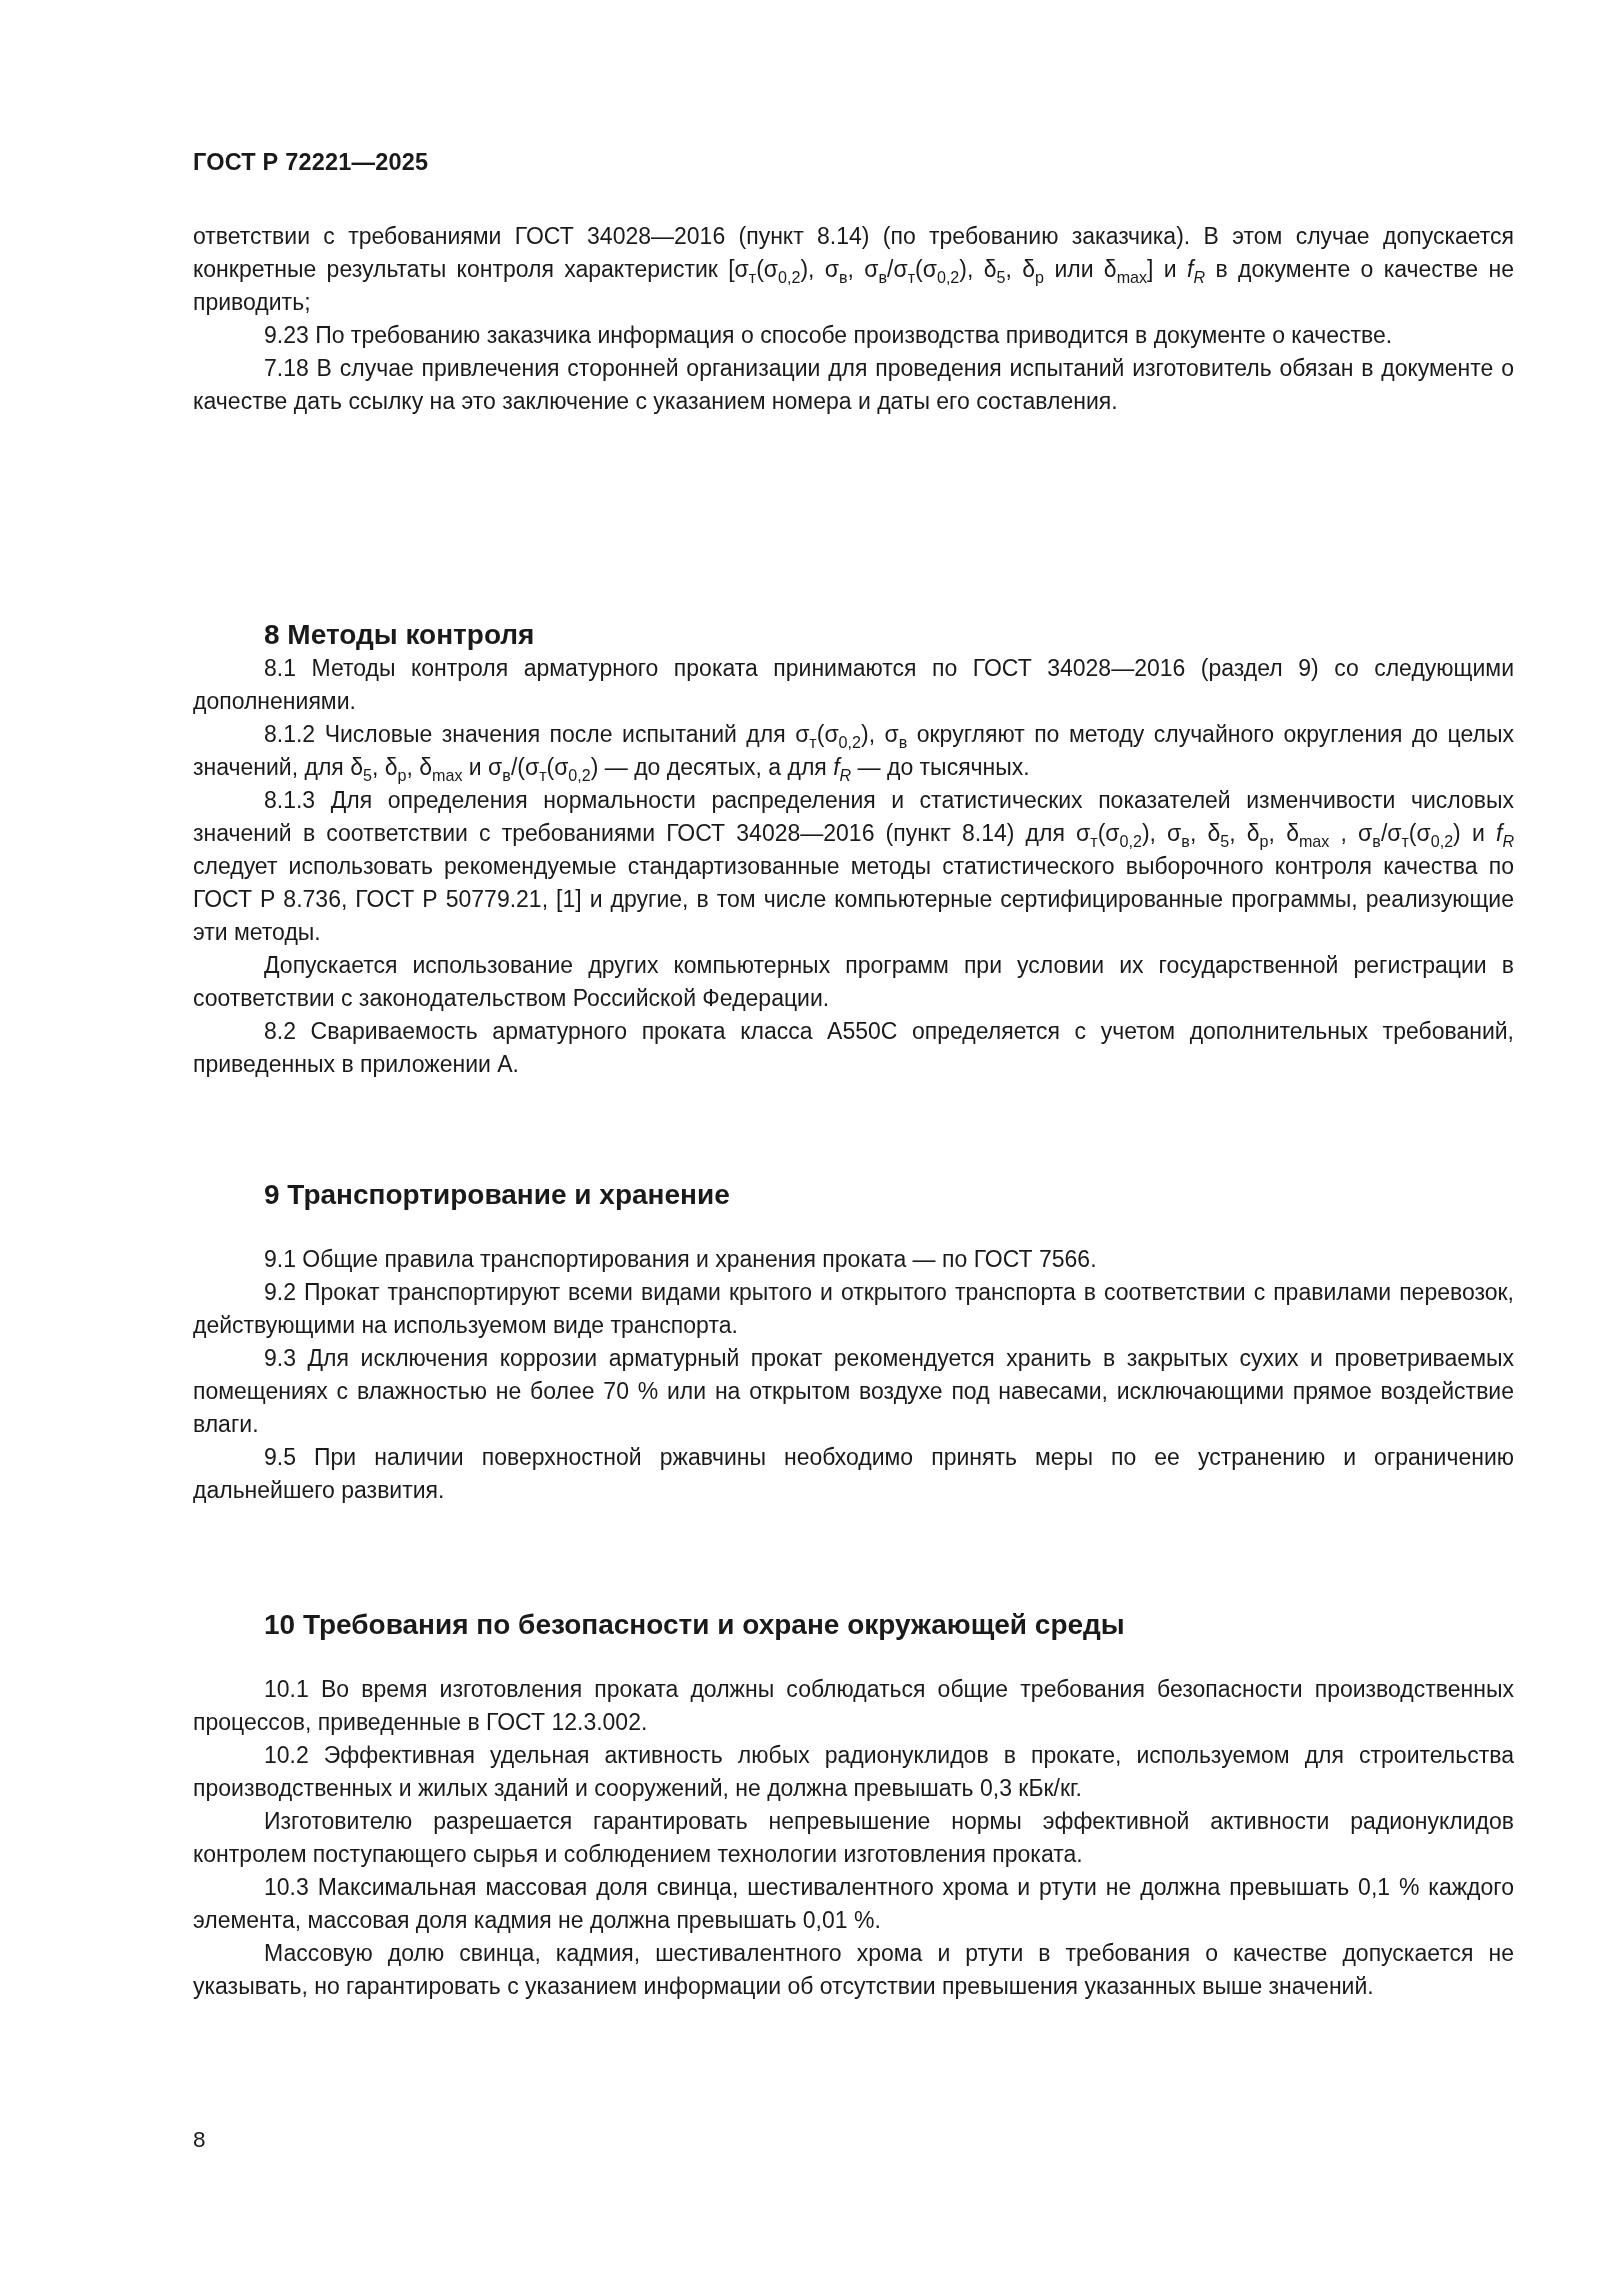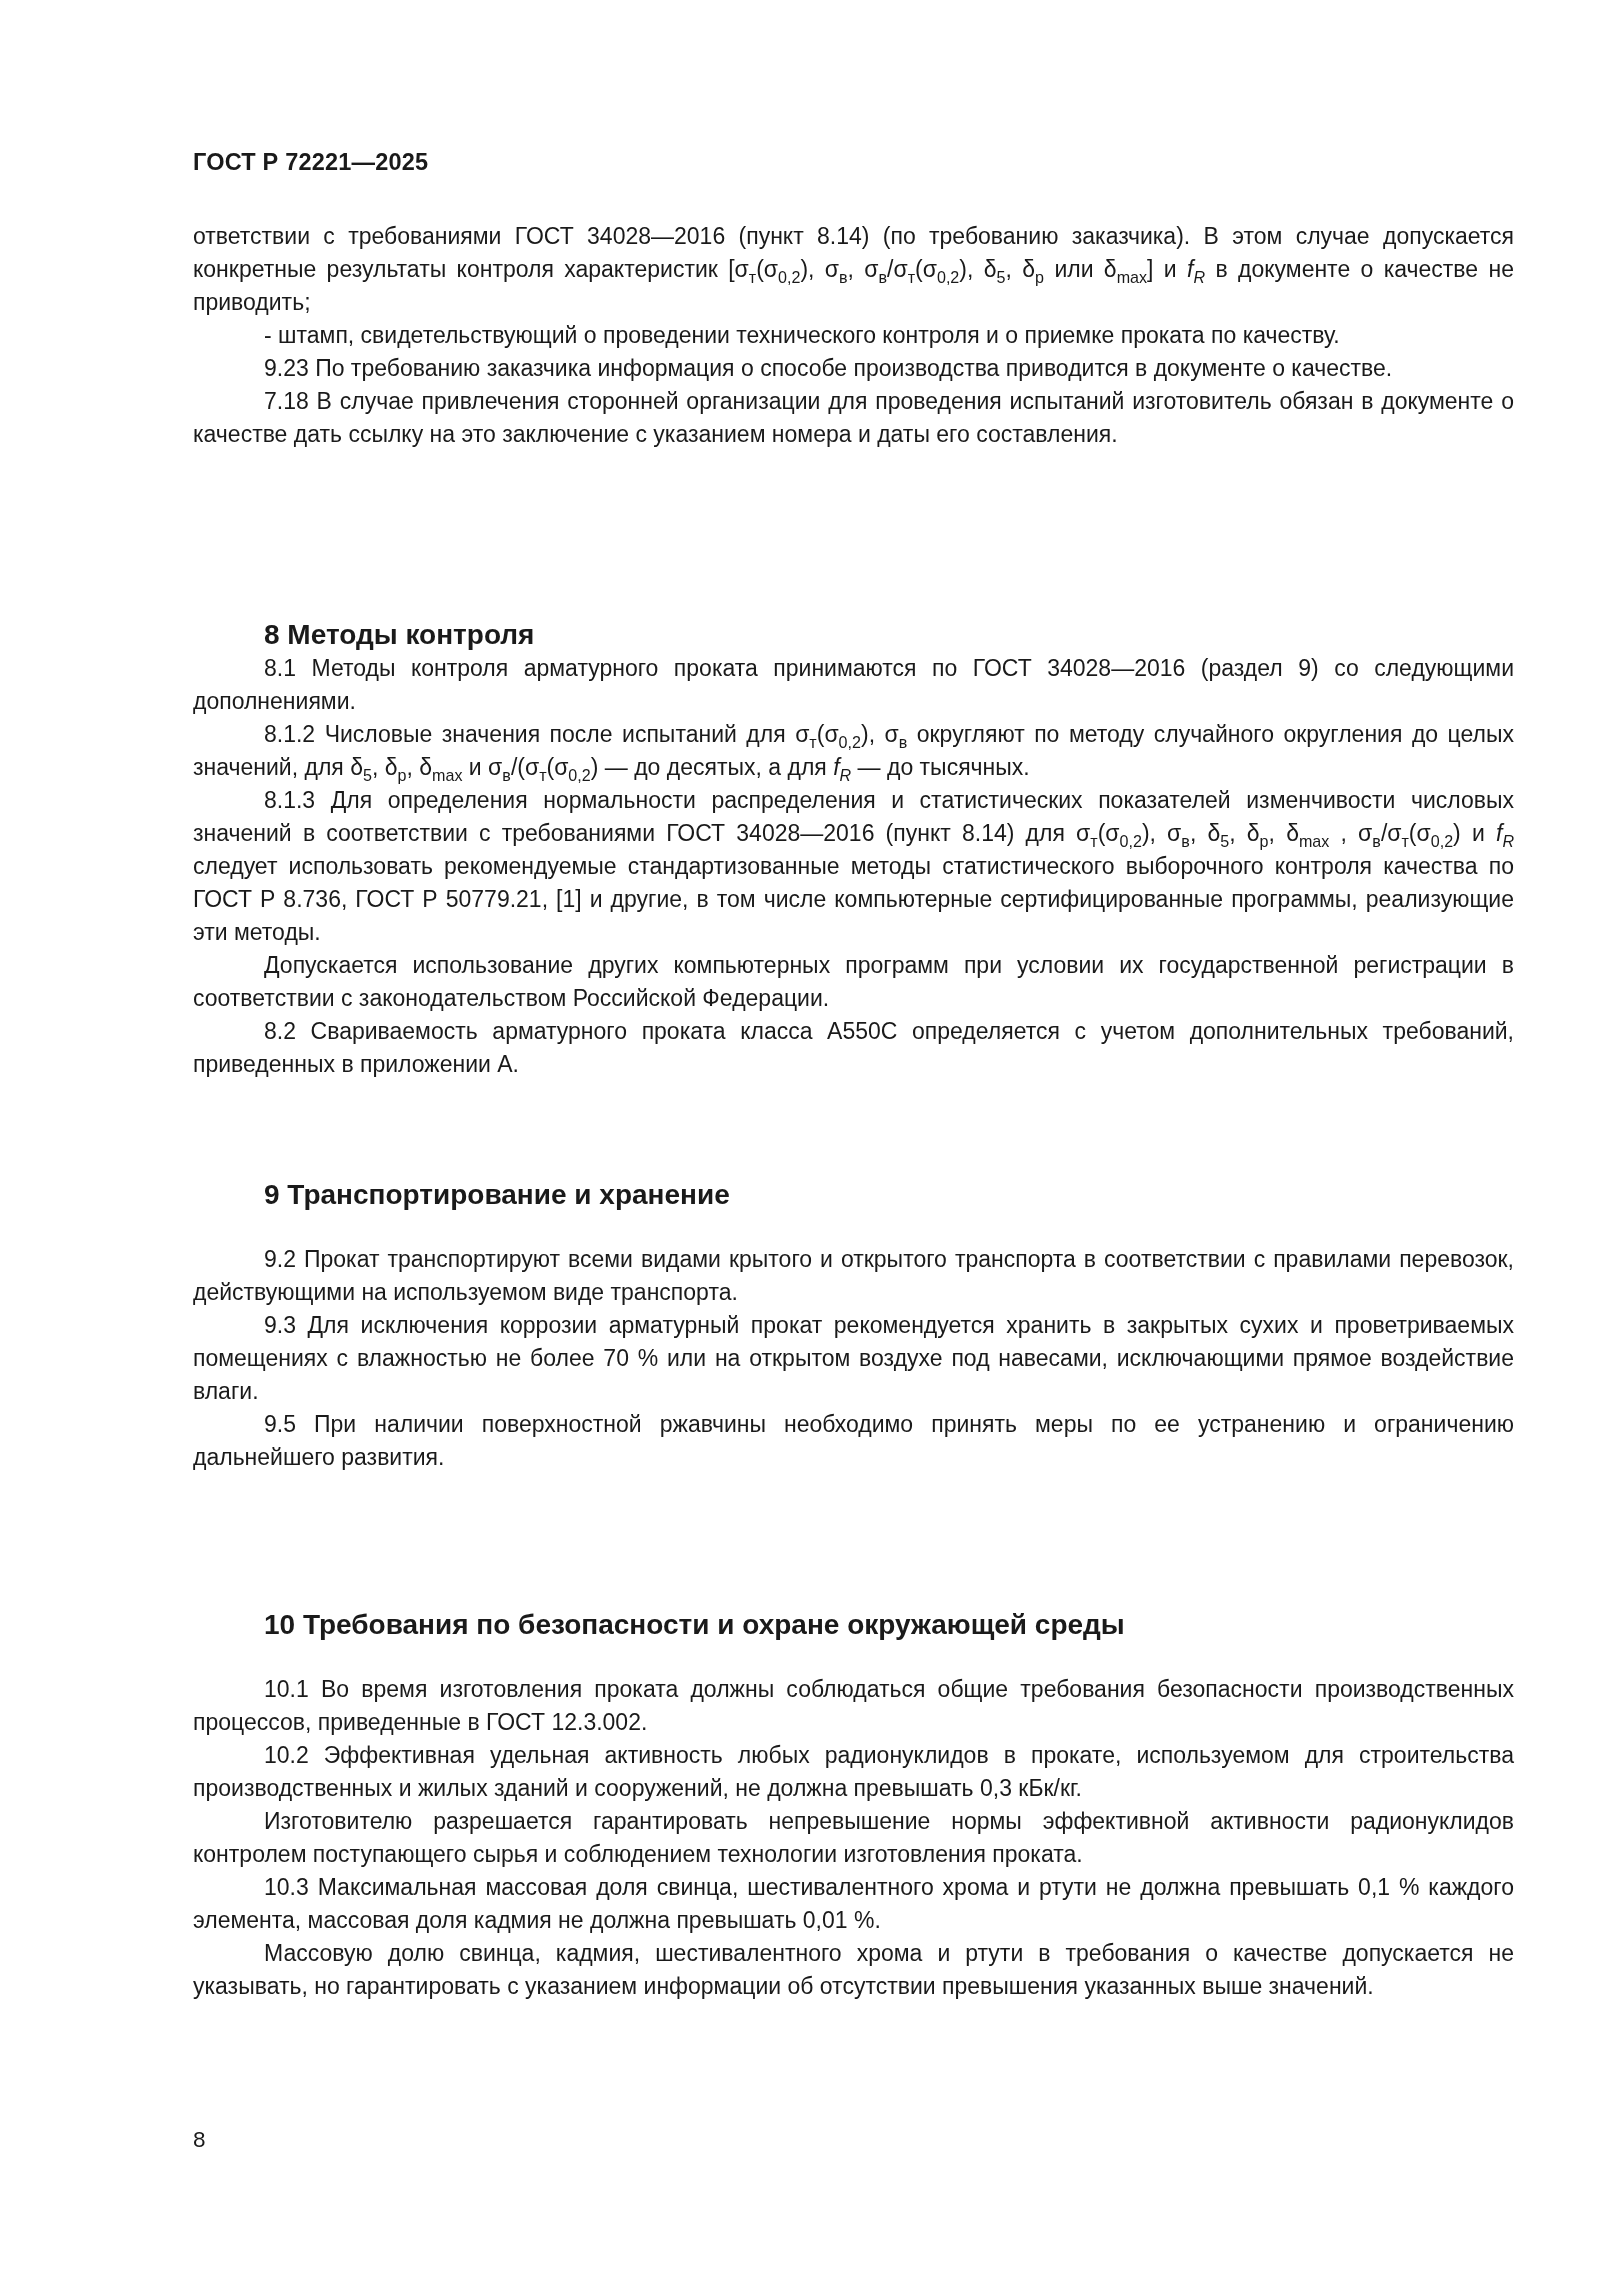--- a/index.html
+++ b/index.html
@@ -18,36 +18,36 @@
 </style>
 </head>
 <body>
 
 <div class="page">
 
   <div class="header">ГОСТ Р 72221—2025</div>
 
   <div class="block body-text" style="top:220px;">
     <p class="para noindent"><span>ответствии с требованиями ГОСТ 34028—2016 (пункт 8.14) (по требованию заказчика). В этом случае допускается конкретные результаты контроля характеристик [σ</span><sub>т</sub>(σ<sub>0,2</sub>), σ<sub>в</sub>, σ<sub>в</sub>/σ<sub>т</sub>(σ<sub>0,2</sub>), δ<sub>5</sub>, δ<sub>p</sub> или δ<sub>max</sub>] и <span class="i">f<sub>R</sub></span> <span>в документе о качестве не приводить;</span></p>
-    <p class="para">- штамп, свидетельствующий о проведении технического контроля и о приемке проката по качеству.</p>
     <p class="para">9.23 По требованию заказчика информация о способе производства приводится в документе о качестве.</p>
     <p class="para">7.18 В случае привлечения сторонней организации для проведения испытаний изготовитель обязан в документе о качестве дать ссылку на это заключение с указанием номера и даты его составления.</p>
   </div>
 
   <h2 class="h" style="top:619px;">8  Методы контроля</h2>
   <div class="block body-text" style="top:652px;">
     <p class="para">8.1 Методы контроля арматурного проката принимаются по ГОСТ 34028—2016 (раздел 9) со следующими дополнениями.</p>
     <p class="para"><span>8.1.2 Числовые значения после испытаний для σ</span><sub>т</sub>(σ<sub>0,2</sub>)<span>, σ</span><sub>в</sub><span> округляют по методу случайного округления до целых значений, для δ</span><sub>5</sub>, δ<sub>p</sub>, δ<sub>max</sub> и σ<sub>в</sub>/(σ<sub>т</sub>(σ<sub>0,2</sub>)<span> — до десятых, а для </span><span class="i">f<sub>R</sub></span><span> — до тысячных.</span></p>
     <p class="para"><span>8.1.3 Для определения нормальности распределения и статистических показателей изменчивости числовых значений в соответствии с требованиями ГОСТ 34028—2016 (пункт 8.14) для σ</span><sub>т</sub>(σ<sub>0,2</sub>), σ<sub>в</sub>, δ<sub>5</sub>, δ<sub>p</sub>, δ<sub>max</sub> , σ<sub>в</sub>/σ<sub>т</sub>(σ<sub>0,2</sub>) и <span class="i">f<sub>R</sub></span><span> следует использовать рекомендуемые стандартизованные методы статистического выборочного контроля качества по ГОСТ Р 8.736, ГОСТ Р 50779.21, [1] и другие, в том числе компьютерные сертифицированные программы, реализующие эти методы.</span></p>
     <p class="para">Допускается использование других компьютерных программ при условии их государственной регистрации в соответствии с законодательством Российской Федерации.</p>
     <p class="para">8.2 Свариваемость арматурного проката класса А550С определяется с учетом дополнительных требований, приведенных в приложении А.</p>
   </div>
 
   <h2 class="h" style="top:1179px;">9  Транспортирование и хранение</h2>
   <div class="block body-text" style="top:1243px;">
+    <p class="para">9.1 Общие правила транспортирования и хранения проката — по ГОСТ 7566.</p>
     <p class="para">9.2 Прокат транспортируют всеми видами крытого и открытого транспорта в соответствии с правилами перевозок, действующими на используемом виде транспорта.</p>
     <p class="para">9.3 Для исключения коррозии арматурный прокат рекомендуется хранить в закрытых сухих и проветриваемых помещениях с влажностью не более 70 % или на открытом воздухе под навесами, исключающими прямое воздействие влаги.</p>
     <p class="para">9.5 При наличии поверхностной ржавчины необходимо принять меры по ее устранению и ограничению дальнейшего развития.</p>
   </div>
 
   <h2 class="h" style="top:1609px;">10  Требования по безопасности и охране окружающей среды</h2>
   <div class="block body-text" style="top:1673px;">
     <p class="para">10.1 Во время изготовления проката должны соблюдаться общие требования безопасности производственных процессов, приведенные в ГОСТ 12.3.002.</p>
     <p class="para">10.2 Эффективная удельная активность любых радионуклидов в прокате, используемом для строительства производственных и жилых зданий и сооружений, не должна превышать 0,3 кБк/кг.</p>
     <p class="para">Изготовителю разрешается гарантировать непревышение нормы эффективной активности радионуклидов контролем поступающего сырья и соблюдением технологии изготовления проката.</p>

